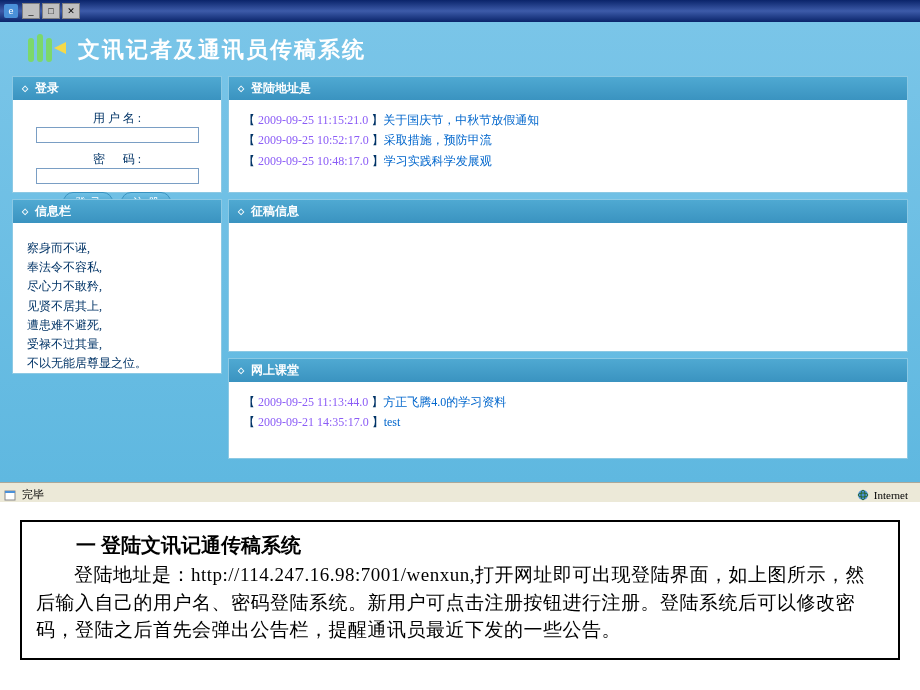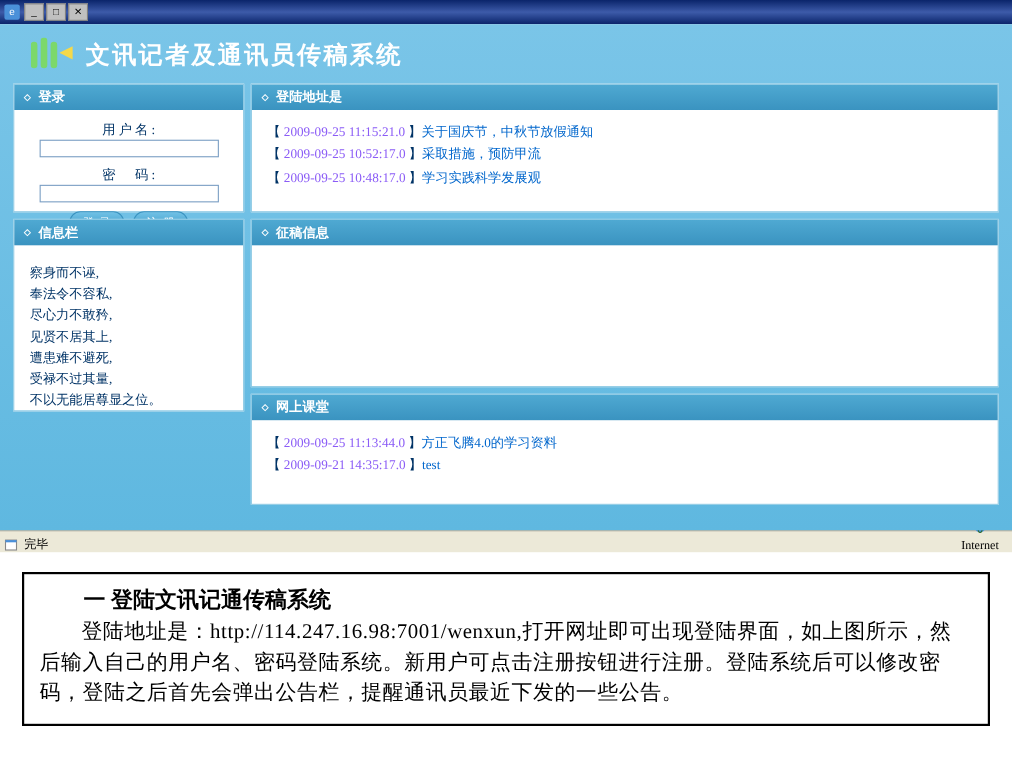--- a/index.html
+++ b/index.html
@@ -196,21 +196,20 @@
       height: 14px;
       display: inline-flex;
       align-items: center;
       justify-content: center;
     }
     .status-right {
       display: flex;
       align-items: center;
       gap: 4px;
       padding-right: 8px;
-      flex-direction: column;
     }
     .doc-section {
       margin: 18px 20px 20px;
       border: 2px solid #000;
       padding: 10px 14px 14px;
       font-family: "SimSun", serif;
     }
     .doc-heading {
       font-size: 20px;
       font-weight: bold;

